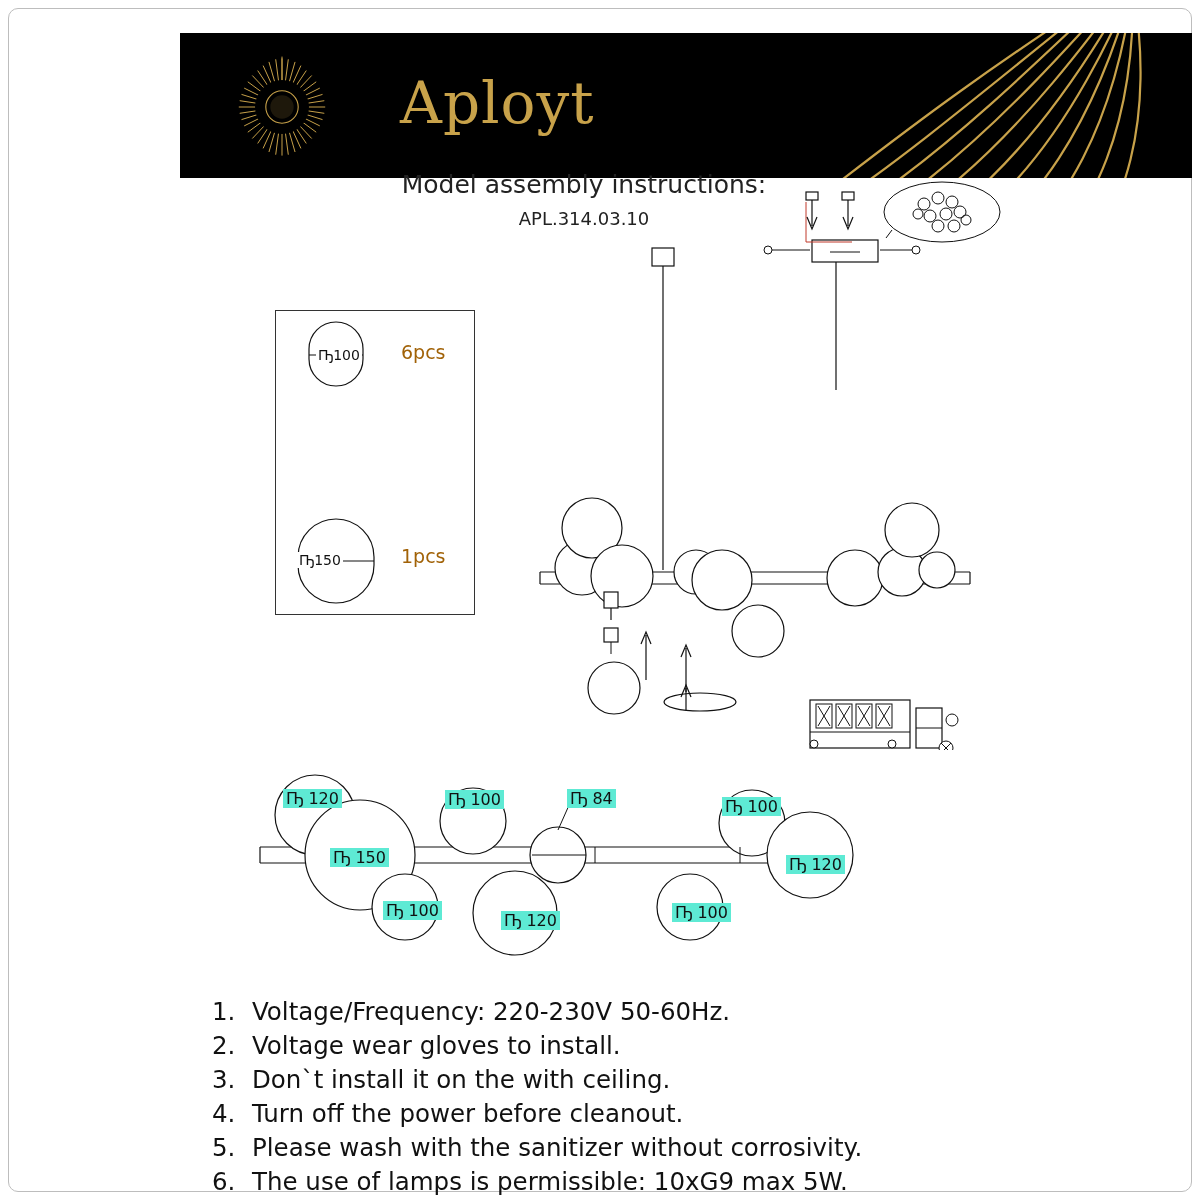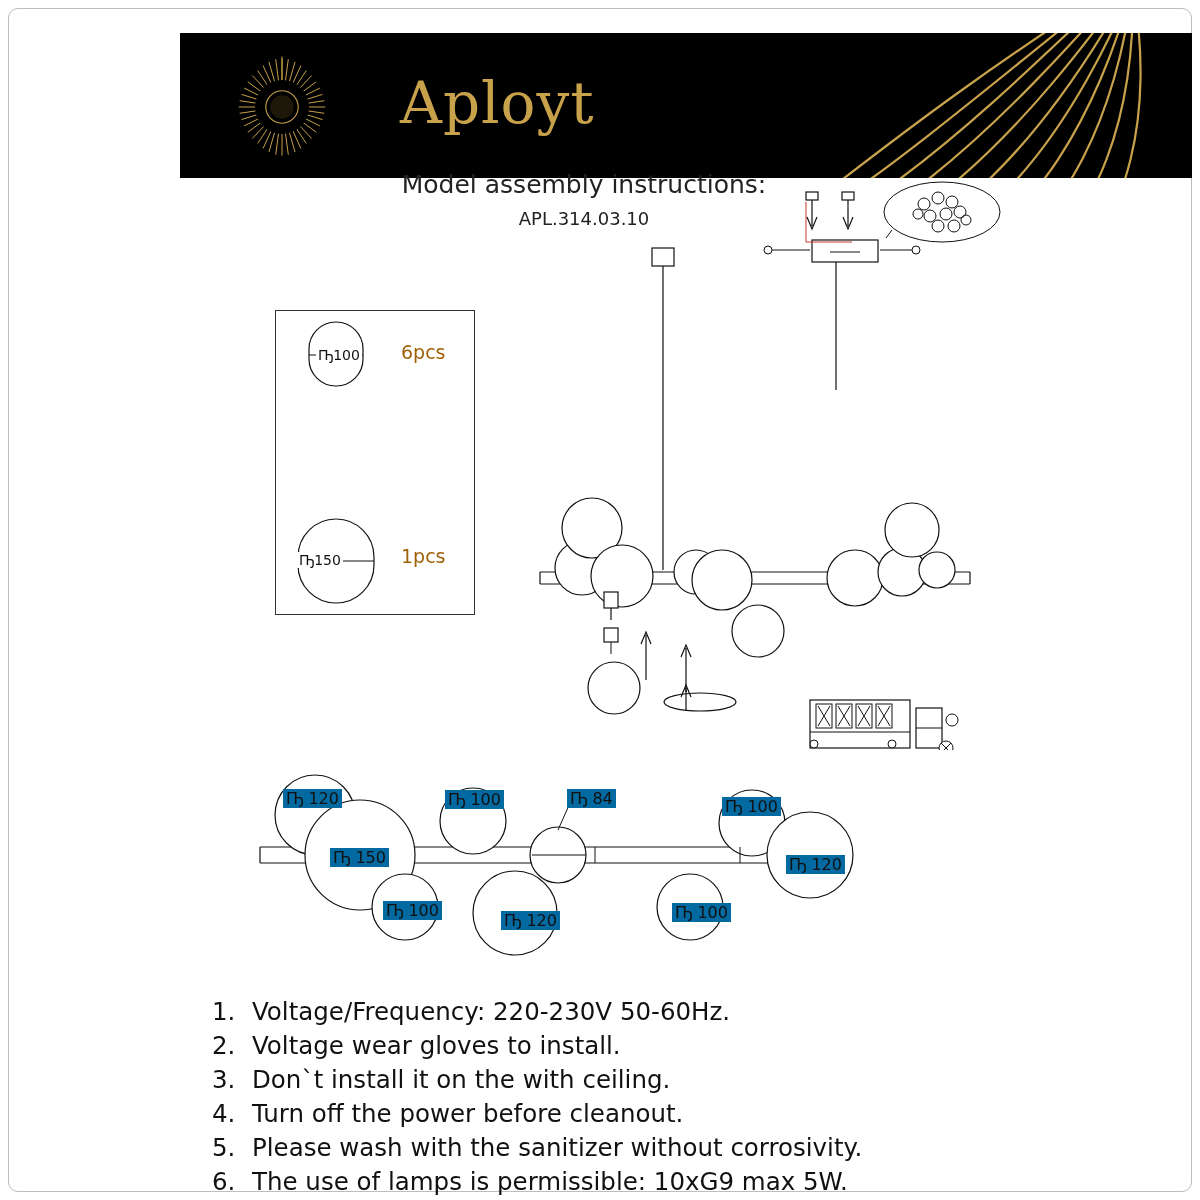--- a/index.html
+++ b/index.html
@@ -111,21 +111,21 @@
     color: #111;
     background: #fff;
     padding: 0 2px;
   }
 
   
   .dim {
     position: absolute;
     font-size: 16px;
     color: #111;
-    background: #0369a1;
+    background: #5eead4;
     padding: 0 3px;
     white-space: nowrap;
   }
 
   
   .notes {
     position: absolute;
     left: 212px;
     top: 995px;
     width: 860px;

